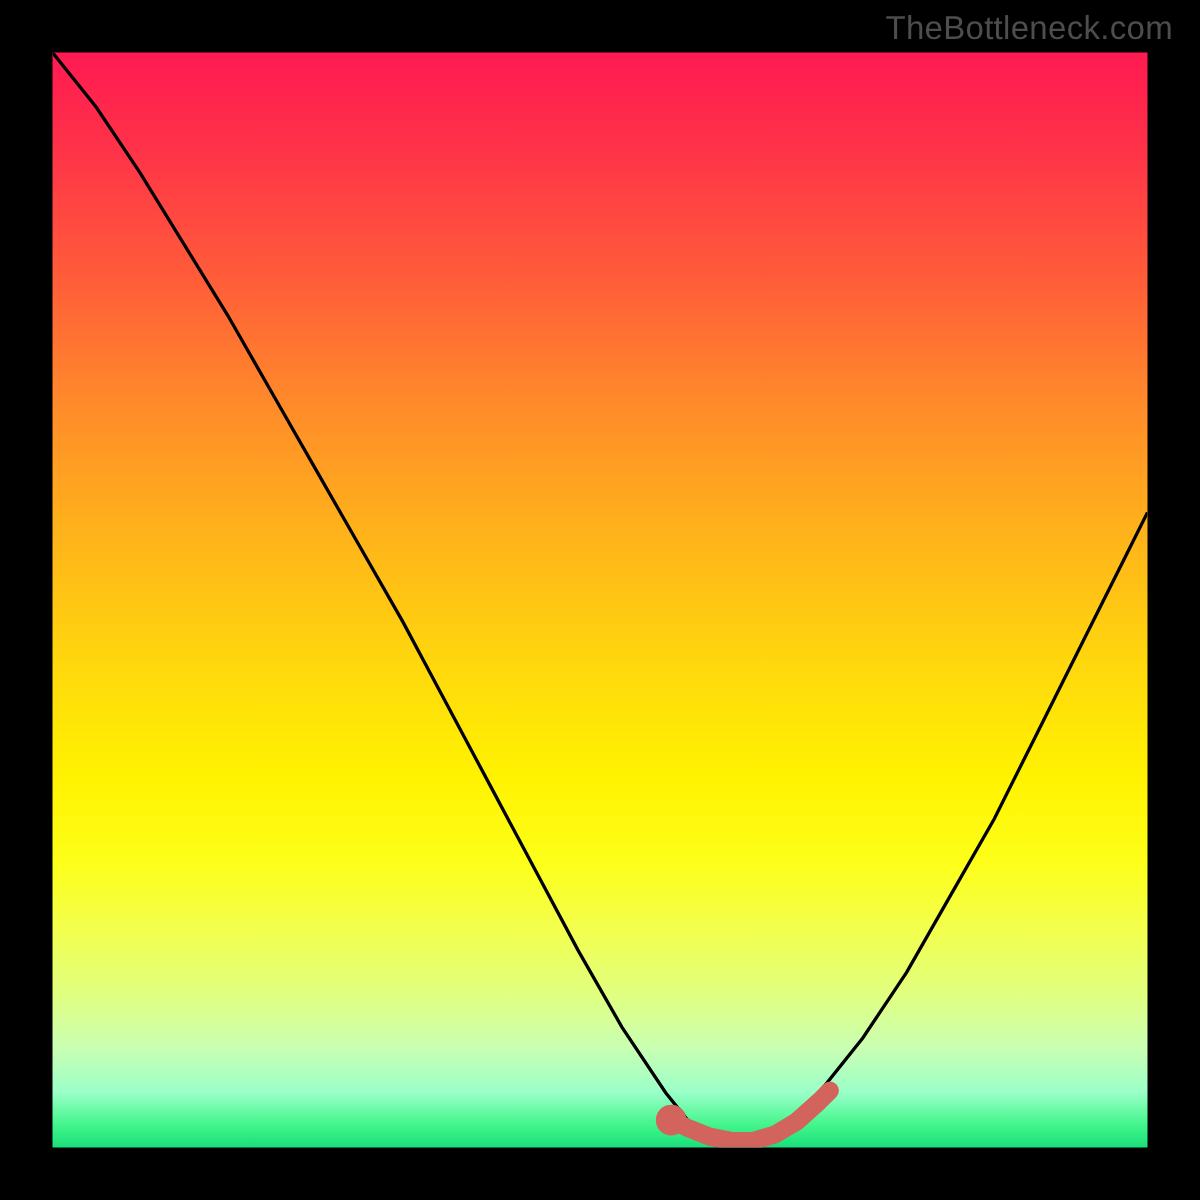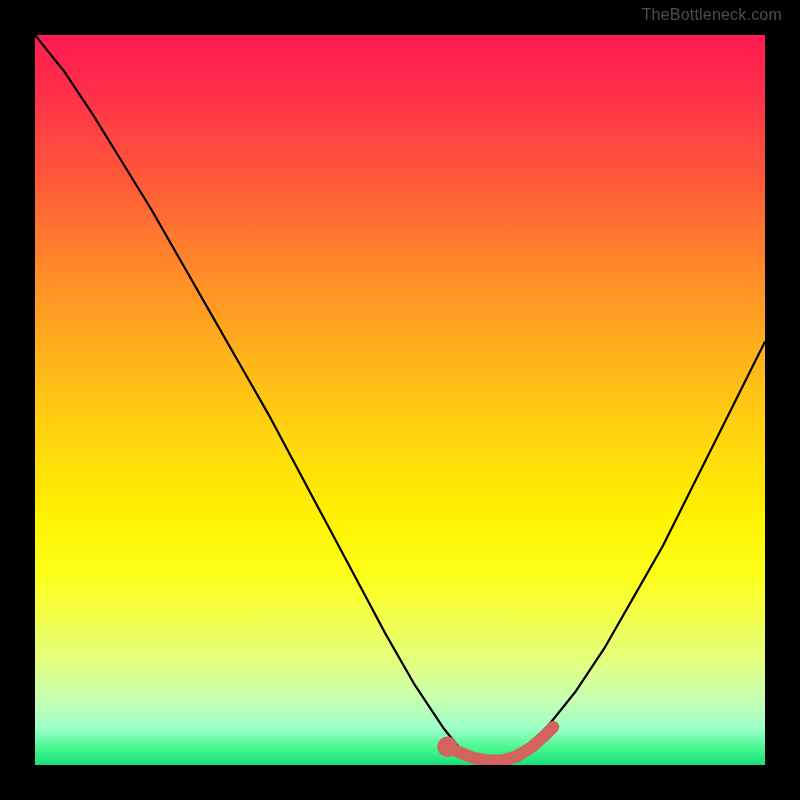--- a/index.html
+++ b/index.html
@@ -3,21 +3,21 @@
 <meta charset="utf-8">
 <style>
   * { margin: 0; padding: 0; box-sizing: border-box; }
   html, body { width: 800px; height: 800px; background: #000; overflow: hidden; }
   .root { position: relative; width: 800px; height: 800px; background: #000; }
   .watermark {
     position: absolute;
     top: 6px;
     right: 18px;
     font-family: Arial, Helvetica, sans-serif;
-    font-size: 16px;
+    font-size: 22px;
     font-weight: 500;
     color: #4d4d4d;
     letter-spacing: 0.2px;
   }
   .plot-area {
     position: absolute;
     left: 35px;
     top: 35px;
     width: 730px;
     height: 730px;

